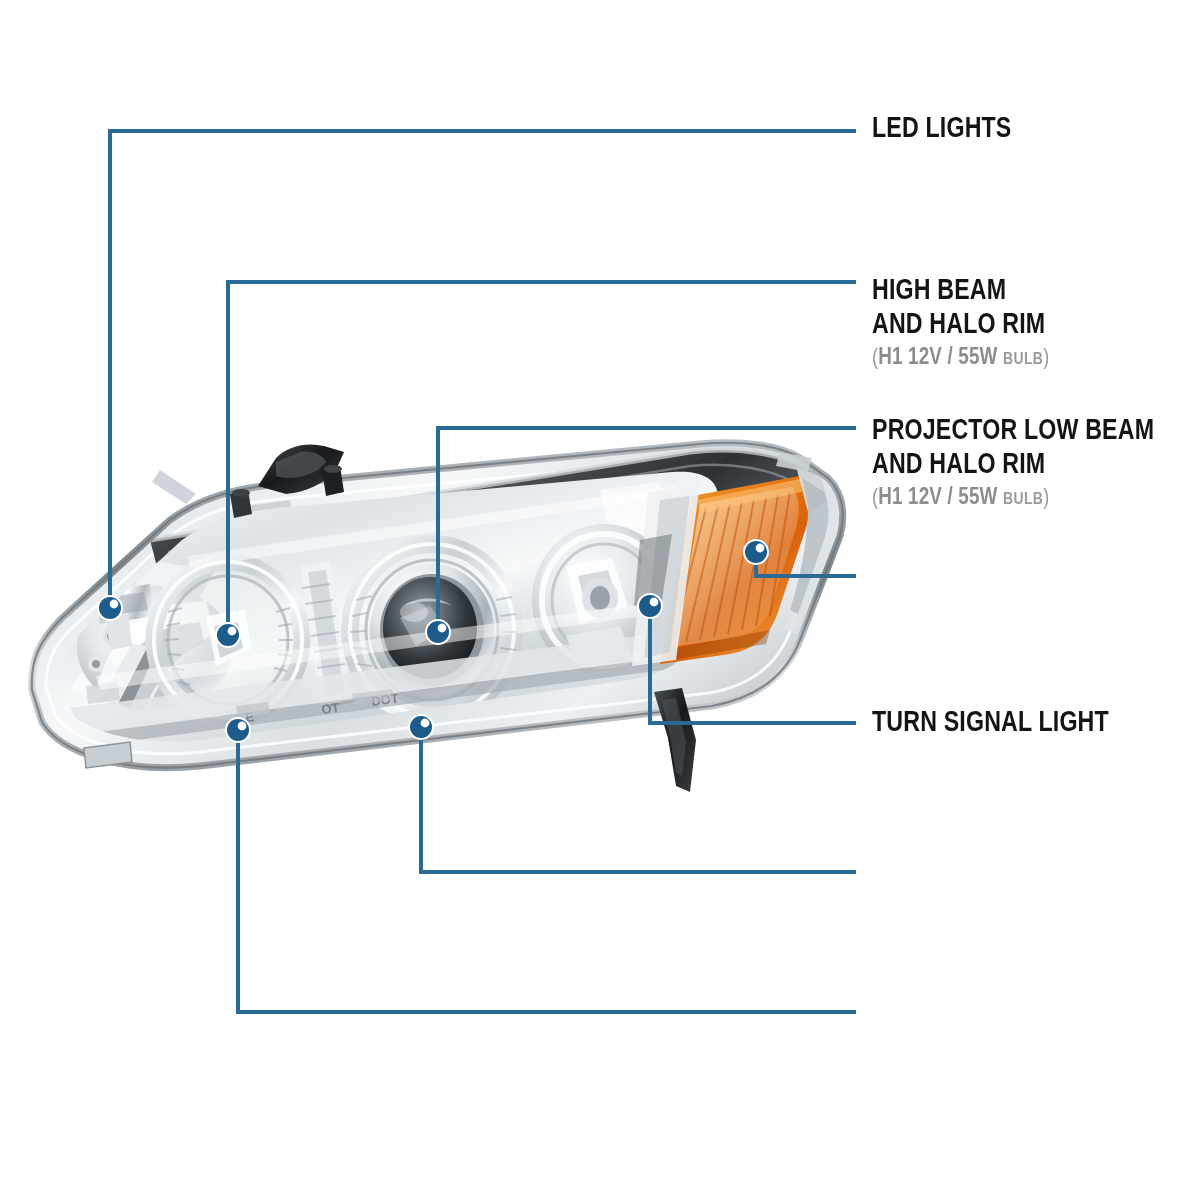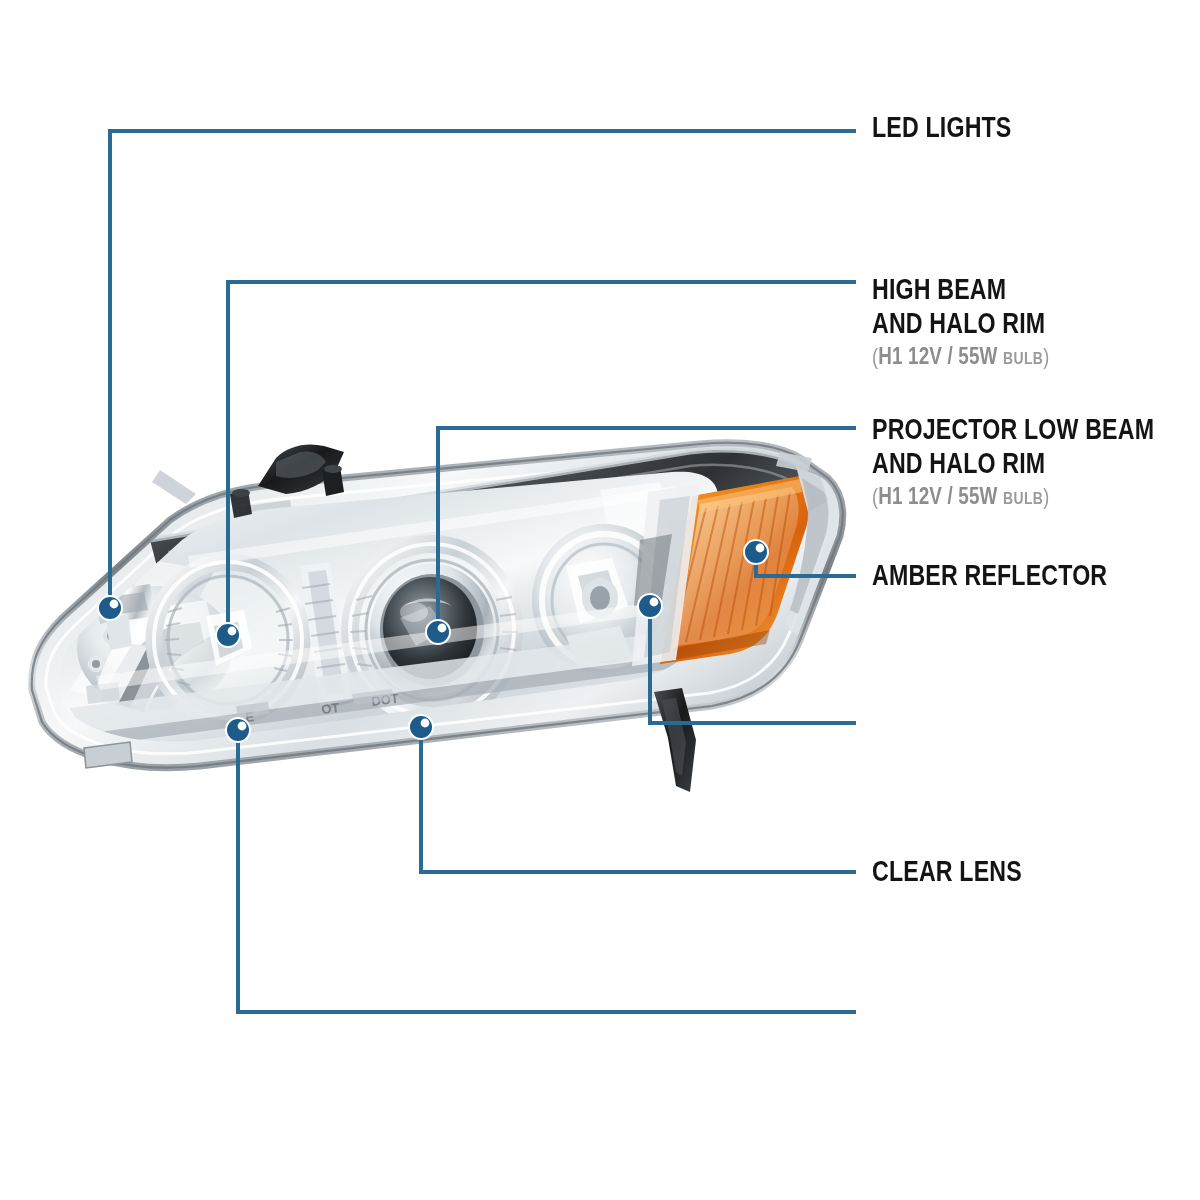--- a/index.html
+++ b/index.html
@@ -528,24 +528,21 @@
       <span class="label-line">AND HALO RIM</span>
       <span class="label-sub"><span class="paren">(</span><span>H1  12V / 55W</span>&nbsp;<span class="bulbword">BULB</span><span class="paren">)</span></span>
     </div>
 
     <div class="callout-label" style="left:872px; top:412px;">
       <span class="label-line">PROJECTOR LOW BEAM</span>
       <span class="label-line">AND HALO RIM</span>
       <span class="label-sub"><span class="paren">(</span><span>H1  12V / 55W</span>&nbsp;<span class="bulbword">BULB</span><span class="paren">)</span></span>
     </div>
 
-    <div class="callout-label" style="left:872px; top:558px;">
-      <span class="label-line">AMBER REFLECTOR</span>
+
+    <div class="callout-label" style="left:872px; top:704px;">
+      <span class="label-line">TURN SIGNAL LIGHT</span>
     </div>
 
-
-    <div class="callout-label" style="left:872px; top:854px;">
-      <span class="label-line">CLEAR LENS</span>
-    </div>
 
 
   </div>
 </div>
 
 </body></html>

